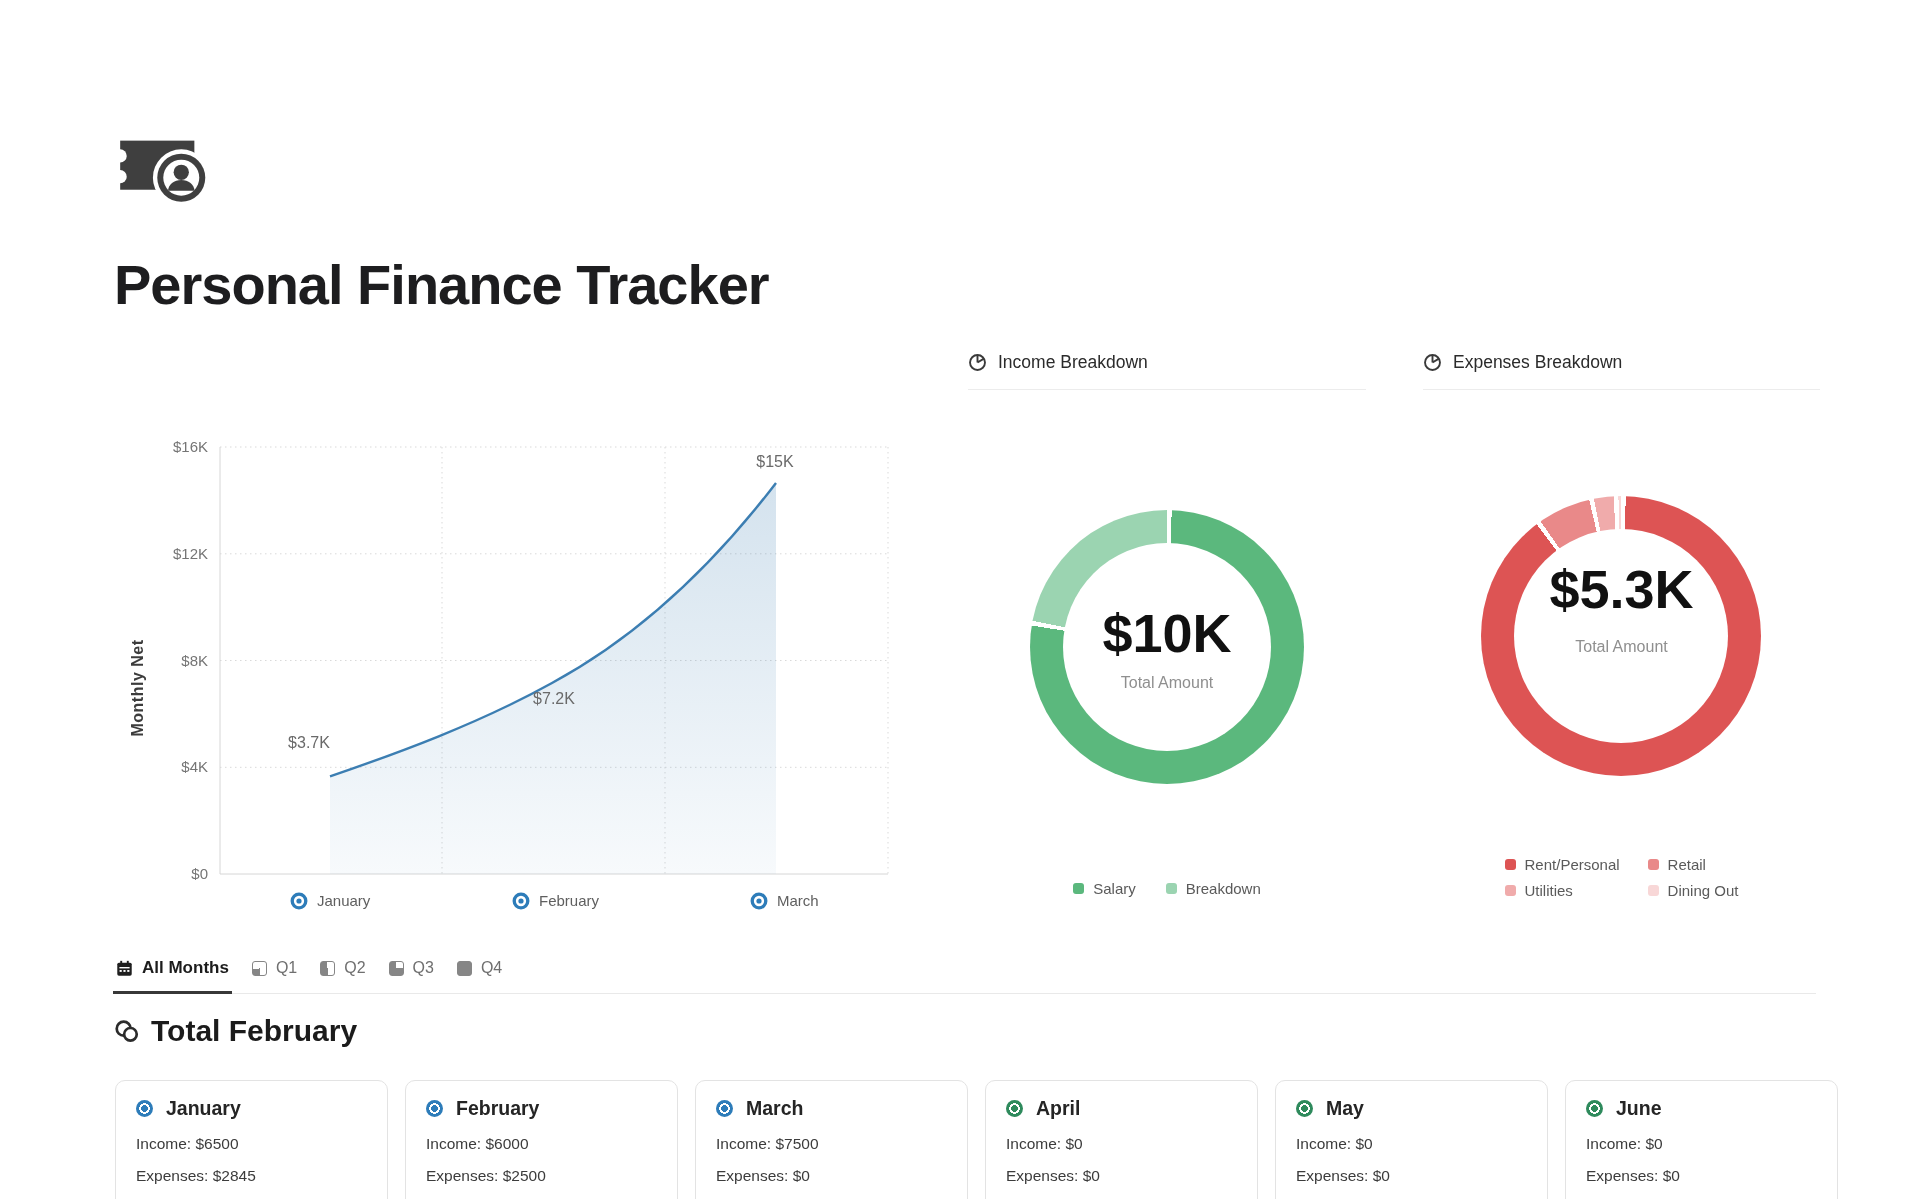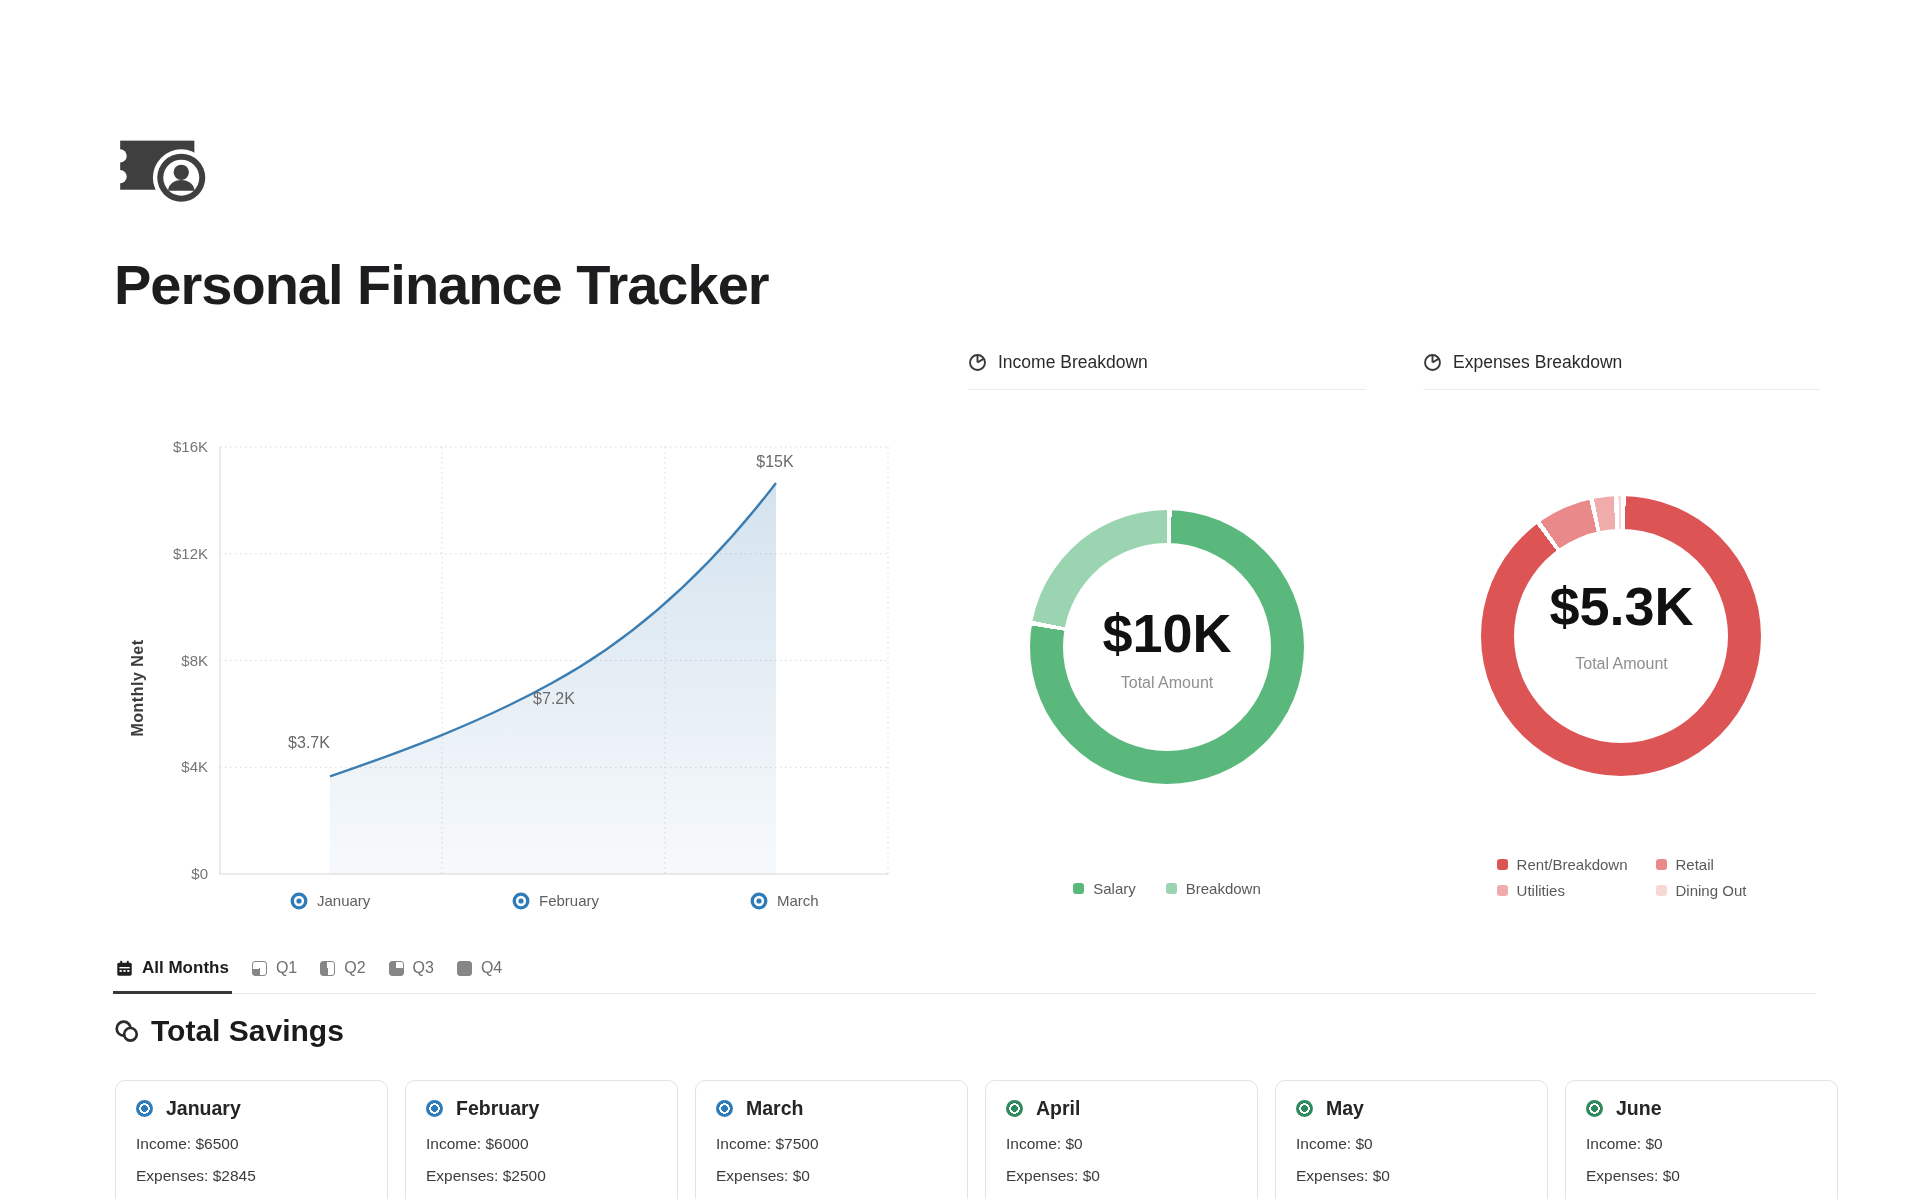--- a/index.html
+++ b/index.html
@@ -29,21 +29,21 @@
   #savings-chart .ring{fill:#fff;stroke:var(--mc,#2d7cb9);stroke-width:3.3;}
   #savings-chart .ringdot{fill:var(--mc,#2d7cb9);}
   
   .donut{position:absolute;border-radius:50%;}
   .donut::after{content:"";position:absolute;inset:33px;background:#fff;border-radius:50%;}
   #income-donut{left:1030px;top:510px;width:274px;height:274px;}
   #expenses-donut{left:1481px;top:496px;width:280px;height:280px;}
   .donut-center{position:absolute;display:flex;flex-direction:column;align-items:center;
                 justify-content:center;text-align:center;}
   #income-center{left:968px;top:510px;width:398px;height:274px;}
-  #expenses-center{left:1423px;top:484px;width:397px;height:280px;gap:8px;}
+  #expenses-center{left:1423px;top:467px;width:397px;height:280px;gap:8px;}
   .donut-value{font-size:54px;font-weight:700;color:#111;}
   .donut-sub{font-size:16px;color:#8f8f8f;margin-top:10px;}
   .legend{position:absolute;display:flex;justify-content:center;}
   #income-legend{left:968px;top:880px;width:398px;gap:30px;}
   #expenses-legend{left:1423px;top:856px;width:397px;}
   #expenses-legend .grid{display:grid;grid-template-columns:auto auto;column-gap:28px;row-gap:9px;}
   .leg-item{display:flex;align-items:center;gap:9px;font-size:15px;color:#5a5a5a;}
   .swatch{width:11px;height:11px;border-radius:3px;background:var(--c,#999);flex:none;}
   
   #tabs{position:absolute;left:113px;top:952px;width:1703px;display:flex;gap:17px;
@@ -170,21 +170,21 @@
 
   <div class="donut" id="expenses-donut" style="background: conic-gradient(rgb(255, 255, 255) 0%, rgb(255, 255, 255) 0.55%, rgb(221, 84, 84) 0.55%, rgb(221, 84, 84) 89.71%, rgb(255, 255, 255) 89.71%, rgb(255, 255, 255) 90.26%, rgb(233, 137, 137) 90.26%, rgb(233, 137, 137) 96.3517%, rgb(255, 255, 255) 96.3517%, rgb(255, 255, 255) 96.9017%, rgb(240, 171, 171) 96.9017%, rgb(240, 171, 171) 99.1581%, rgb(255, 255, 255) 99.1581%, rgb(255, 255, 255) 99.7081%, rgb(248, 215, 215) 99.7081%, rgb(248, 215, 215) 100%);"></div>
   <div class="donut-center" id="expenses-center">
     <div class="donut-value">$5.3K</div>
     <div class="donut-sub">Total Amount</div>
   </div>
   <div class="legend" id="expenses-legend">
     <div class="grid">
       <div class="leg-item">
         <span class="swatch" style="--c: #dd5454;"></span>
-        <span>Rent/Breakdown</span>
+        <span>Rent/Personal</span>
       </div>
       <div class="leg-item">
         <span class="swatch" style="--c: #e98989;"></span>
         <span>Retail</span>
       </div>
       <div class="leg-item">
         <span class="swatch" style="--c: #f0abab;"></span>
         <span>Utilities</span>
       </div>
       <div class="leg-item">
@@ -227,21 +227,21 @@
     </div>
   </div>
 
   <div id="ts-head">
     <span style="display:flex;">
       <svg width="27" height="27" viewBox="0 0 24 24">
           <circle cx="9.5" cy="9.5" r="6.2" fill="#fff" stroke="#2b2b2b" stroke-width="2.4"></circle>
           <circle cx="15.5" cy="14.5" r="5.6" fill="#fff" stroke="#2b2b2b" stroke-width="2.4"></circle>
         </svg>
     </span>
-    <span id="ts-title">Total Savings</span>
+    <span id="ts-title">Total February</span>
   </div>
 
   <div id="cards">
     <div class="card">
       <div class="card-head">
         <span class="marker" style="--c: #2d7cb9;"></span>
         <span>January</span>
       </div>
       <div class="card-row">Income: $6500</div>
       <div class="card-row">Expenses: $2845</div>

